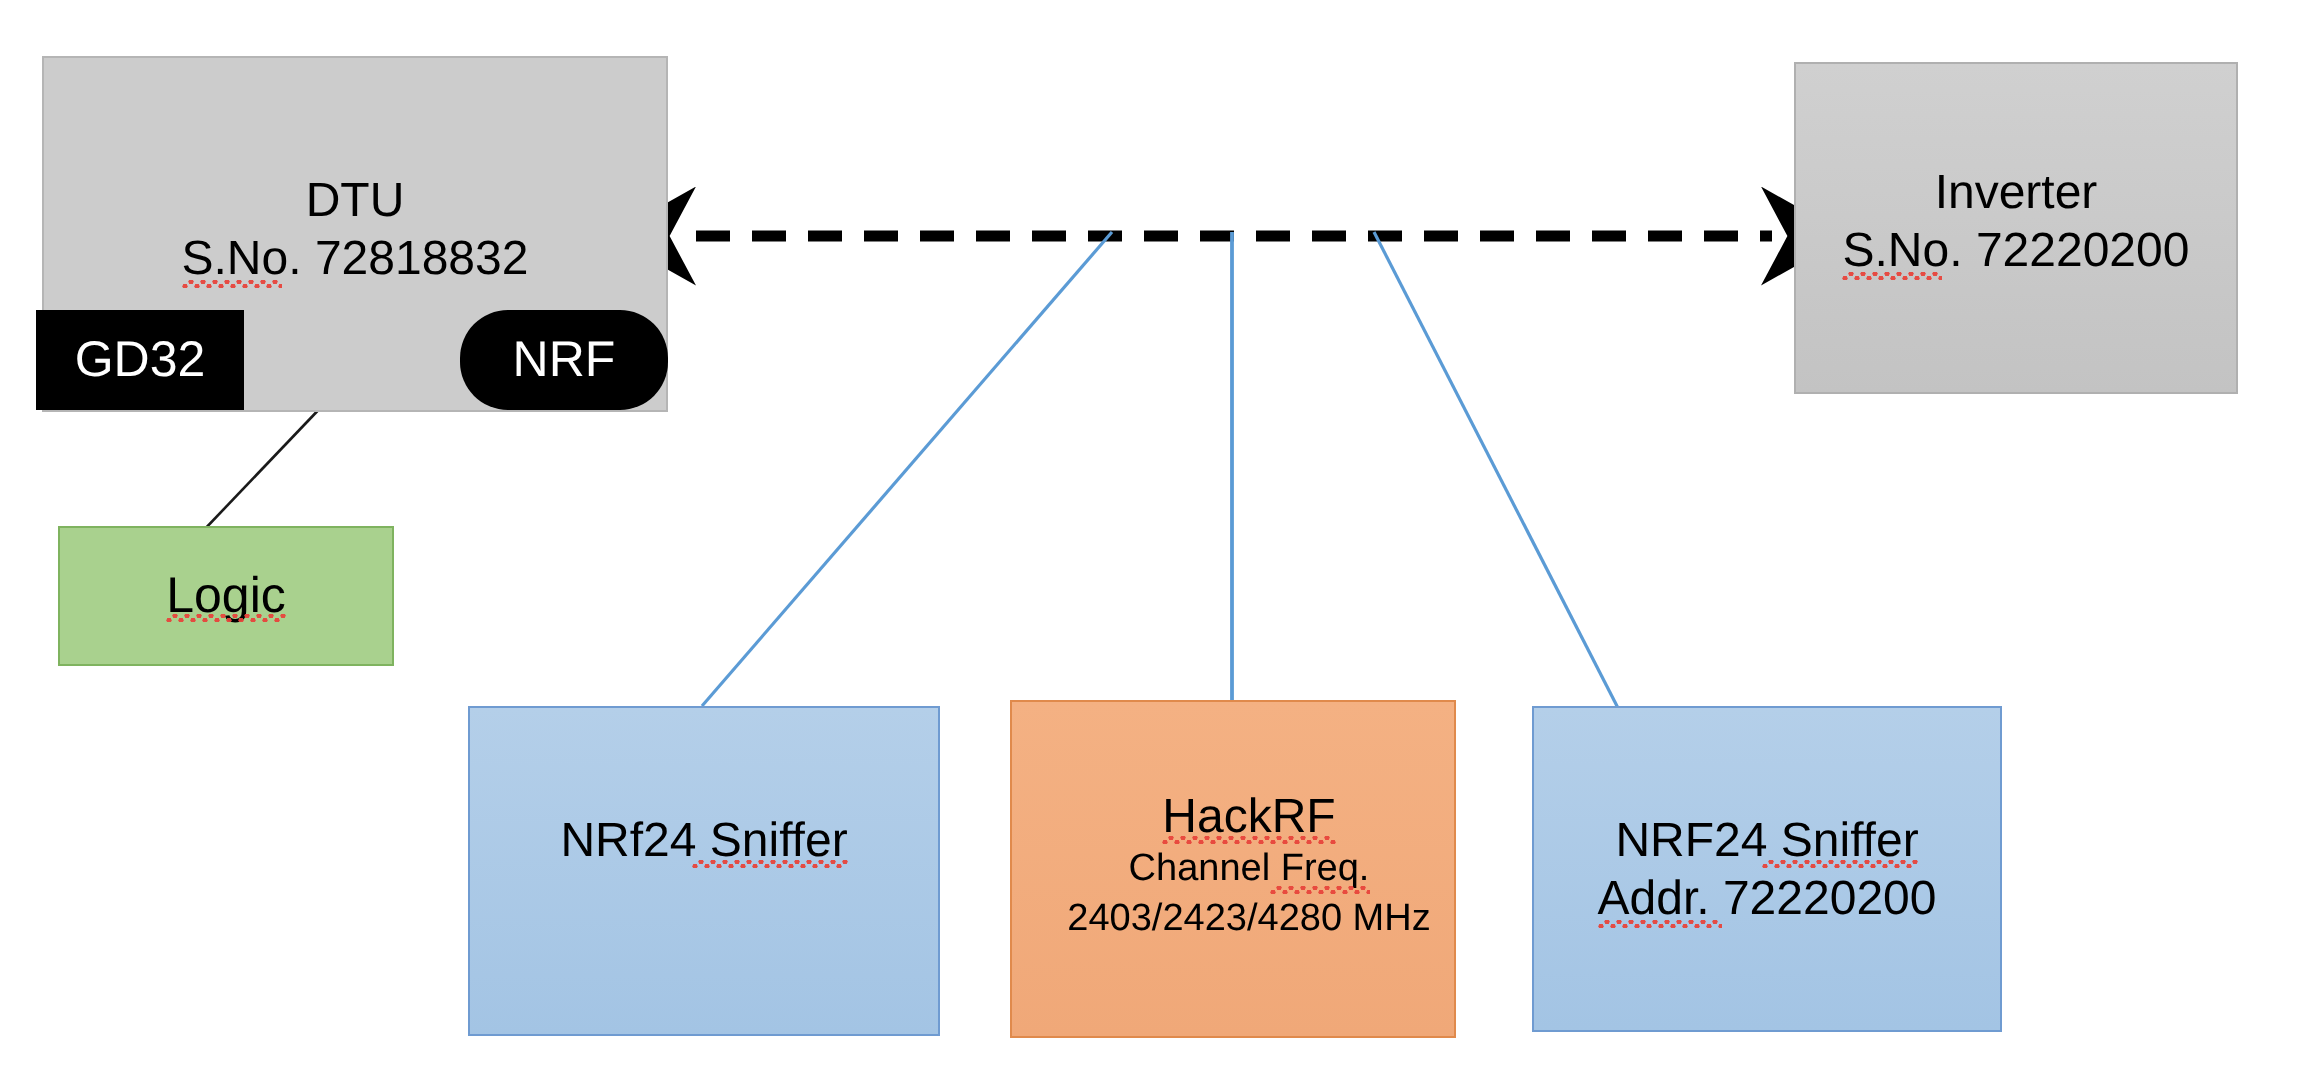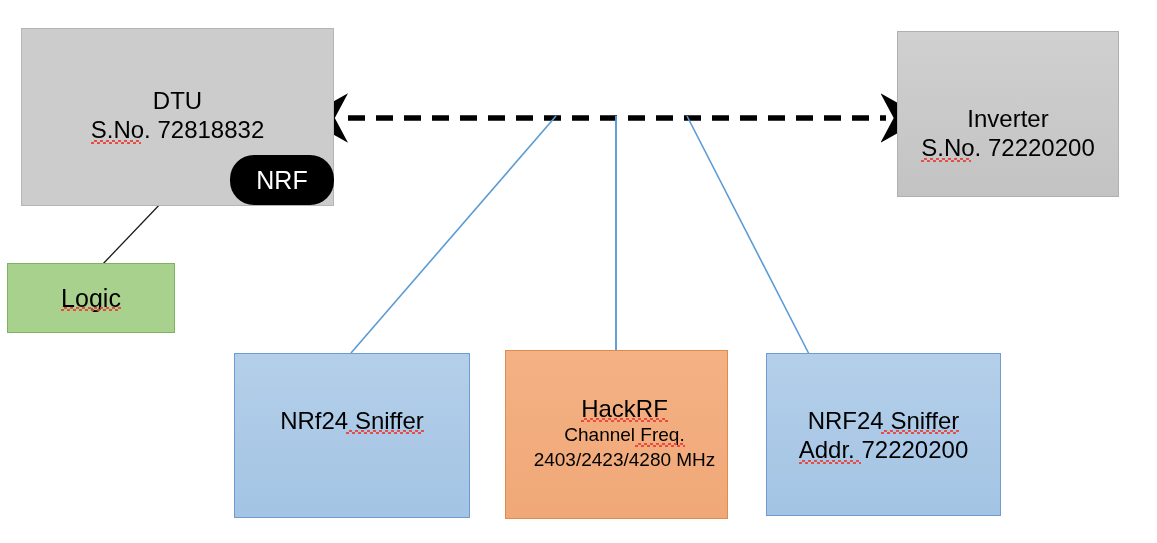--- a/index.html
+++ b/index.html
@@ -48,40 +48,40 @@
   .chip {
     background: #000000;
     color: #ffffff;
     font-size: 25px;
   }
   #gd32-box { left: 18px;  top: 155px; width: 104px; height: 50px; }
   #nrf-box  { left: 230px; top: 155px; width: 104px; height: 50px; border-radius: 24px; }
 
   
   #logic-box {
-    left: 7px;
+    left: 29px;
     top: 263px;
     width: 168px;
     height: 70px;
     background: #a9d18e;
     border: 1px solid #7fb35f;
     font-size: 25px;
     color: #000;
   }
 
   
   #inverter-box {
     left: 897px;
     top: 31px;
     width: 222px;
     height: 166px;
     background: linear-gradient(180deg, #d0d0d0 0%, #c3c3c3 100%);
     border: 1px solid #b0b0b0;
     justify-content: flex-start;
-    padding-top: 72px;
+    padding-top: 50px;
   }
   #inverter-box .ln {
     font-size: 24px;
     color: #000;
   }
 
   
   .sniffer {
     background: linear-gradient(180deg, #b4cfe9 0%, #a3c4e4 100%);
     border: 1px solid #6f9bd1;
@@ -173,20 +173,23 @@
   </svg>
 
   <div class="node" id="dtu-box">
     <div class="ln">DTU</div>
     <div class="ln" style="position:relative">
       <span>S.No. 72818832</span>
       <span class="squig" style="left:0px; bottom:1px; width:50px;"></span>
     </div>
   </div>
 
+  <div class="node chip" id="gd32-box">
+    <span>GD32</span>
+  </div>
   <div class="node chip" id="nrf-box">
     <span>NRF</span>
   </div>
 
   <div class="node" id="logic-box">
     <div style="position:relative">
       <span>Logic</span>
       <span class="squig" style="left:0px; bottom:2px; width:100%;"></span>
     </div>
   </div>

